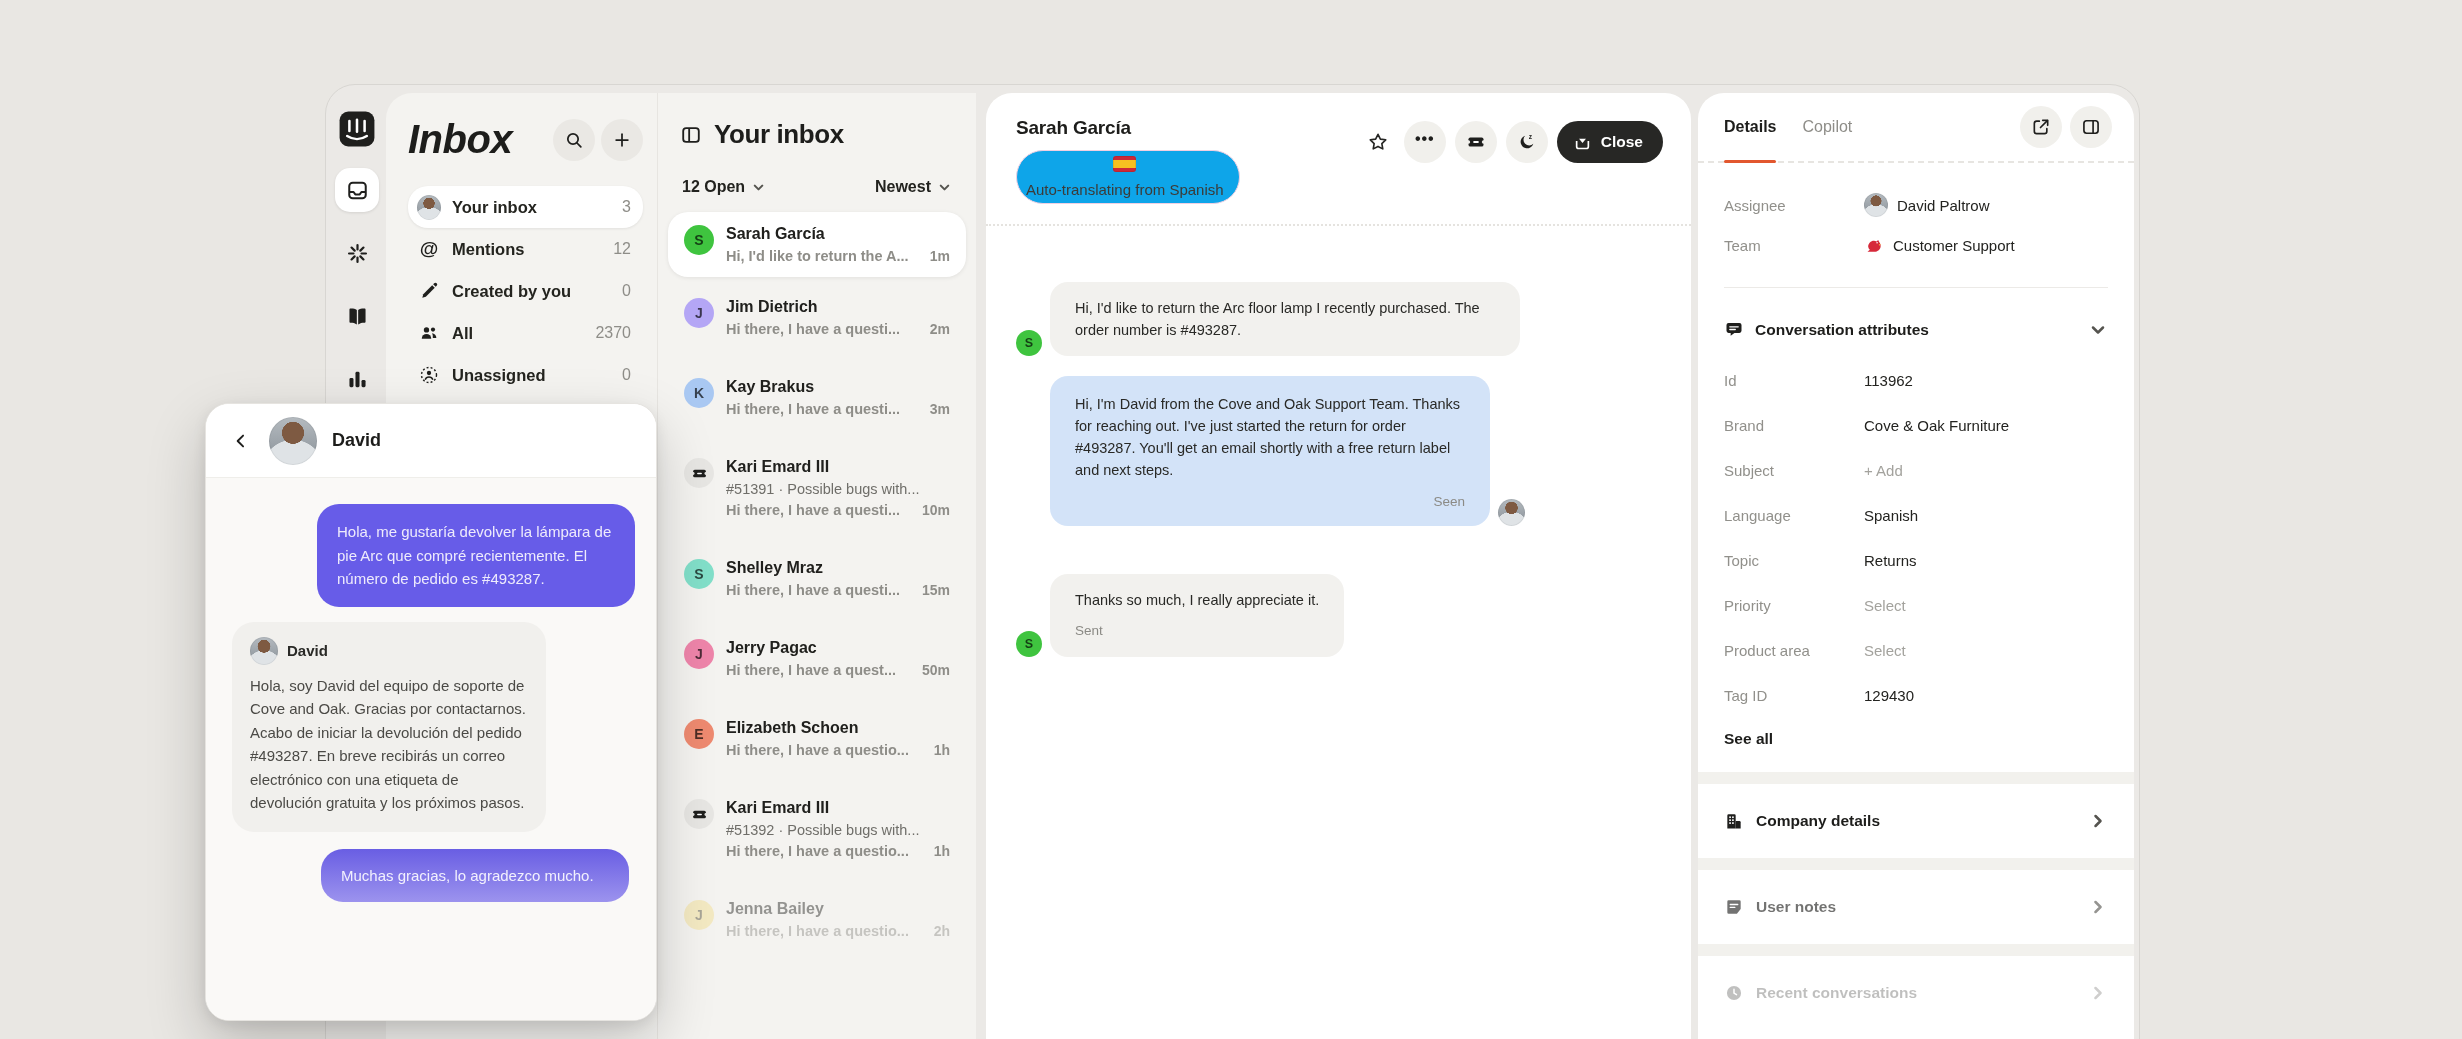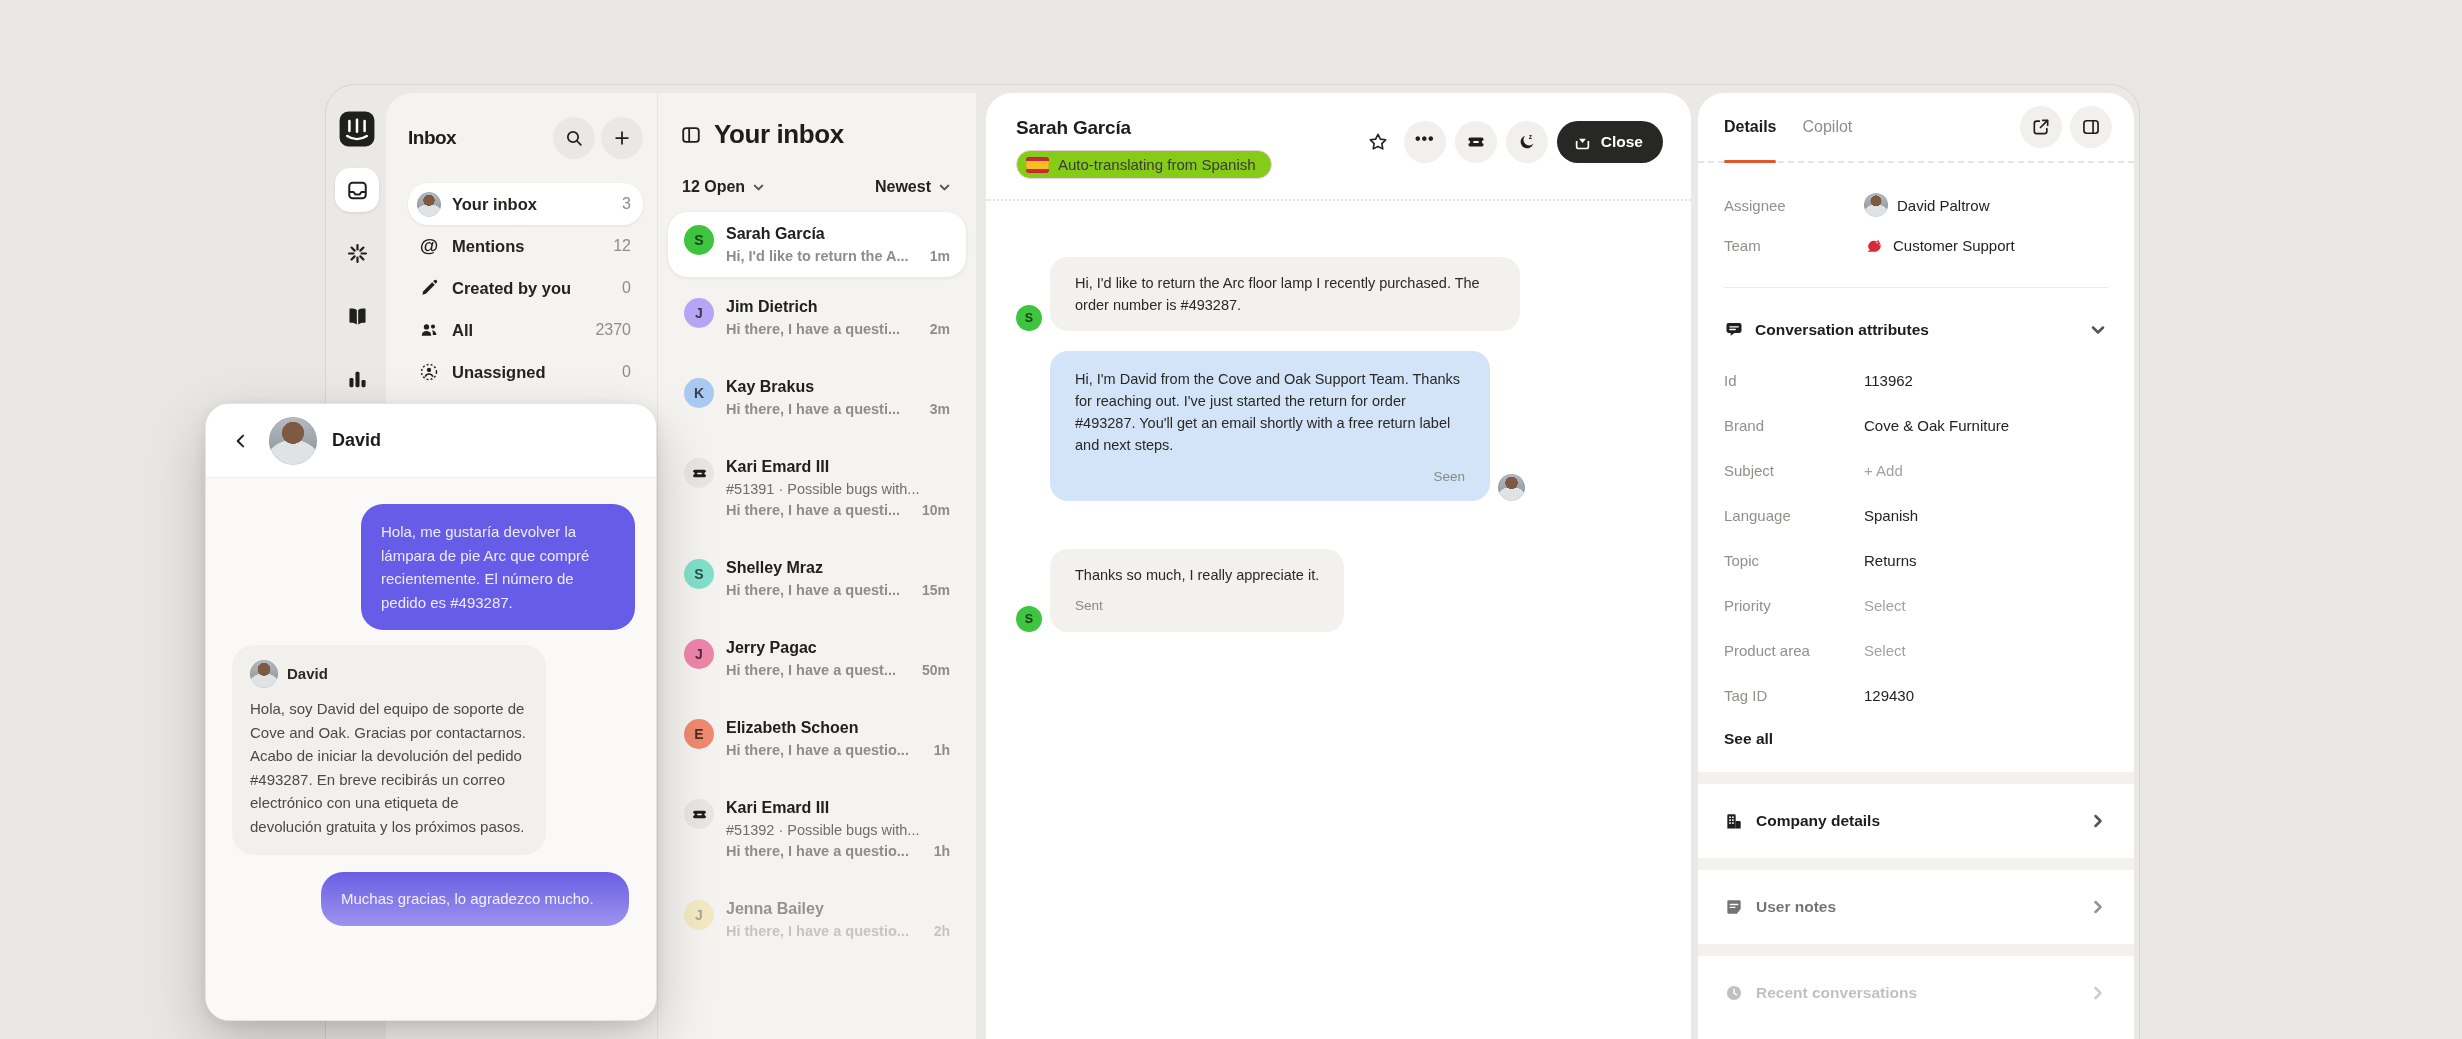--- a/index.html
+++ b/index.html
@@ -21,21 +21,21 @@
   .rail-btn.active { background:#ffffff; box-shadow:0 1px 3px rgba(0,0,0,.10); }
   .rail-btn + .rail-btn { margin-top:19px; }
   .rail-btn.active + .rail-btn { margin-top:19px; }
 
   
   .content-panel { position:absolute; left:60px; top:8px; width:590px; bottom:0;
                    background:#f4f3f0; border-radius:26px 0 0 0; }
   .nav-region { position:absolute; left:0; top:0; width:272px; height:100%;
                 border-right:1px solid #e7e5e1; padding:24px 14px 0 22px; }
   .nav-head { display:flex; align-items:center; }
-  .nav-title { font-size:19px; font-weight:700; letter-spacing:-0.5px; flex:1; }
+  .nav-title { font-size:40px; font-weight:700; letter-spacing:-0.5px; flex:1;font-style:italic; }
   .icon-circle { width:42px; height:42px; border-radius:50%; background:#eae8e4;
                  display:flex; align-items:center; justify-content:center; }
   .icon-circle + .icon-circle { margin-left:6px; }
   .icon-circle svg { width:20px; height:20px; }
   .nav-items { margin-top:24px; }
   .nav-item { height:42px; display:flex; align-items:center; gap:11px; padding:0 12px 0 9px;
               border-radius:20px; font-size:16.5px; font-weight:600; color:#24241f; }
   .nav-item.selected { background:#ffffff; box-shadow:0 1px 3px rgba(0,0,0,.08); }
   .nav-ico { width:24px; height:24px; display:flex; align-items:center; justify-content:center; flex:0 0 auto; }
   .nav-ico svg { width:20px; height:20px; }
@@ -69,22 +69,22 @@
   .faded { opacity:.45; }
 
   
   .main-card { position:absolute; left:660px; top:8px; width:705px; bottom:-30px;
                background:#fff; border-radius:26px 26px 0 0; }
   .main-head { display:flex; align-items:flex-start; padding:24px 28px 20px 30px;
                border-bottom:2px dotted #e5e3df; }
   .mh-left { flex:1; }
   .main-title { font-size:19px; font-weight:700; letter-spacing:-0.2px; }
   .banner-pill { display:inline-flex; align-items:center; gap:9px; margin-top:11px;
-                 border:1.5px solid #f0d0e2; background:#84cc16; border-radius:999px;
-                 padding:5px 15px 5px 9px; font-size:15px; color:#3c3b38; }
+                 border:1.5px solid #f0d0e2; background:#0ea5e9; border-radius:999px;
+                 padding:5px 15px 5px 9px; font-size:15px; color:#3c3b38;flex-direction:column; }
   .flag { width:23px; height:16px; border-radius:3px; flex:0 0 auto;
           background:linear-gradient(180deg,#cd2837 0 25%,#f7c021 25% 75%,#cd2837 75%);
           box-shadow:inset 0 0 0 1px rgba(0,0,0,.08); }
   .mh-actions { display:flex; align-items:center; gap:9px; padding-top:4px; }
   .star-btn { width:34px; height:34px; display:flex; align-items:center; justify-content:center; }
   .star-btn svg { width:22px; height:22px; }
   .round-btn { width:42px; height:42px; border-radius:50%; background:#f1f0ec;
                display:flex; align-items:center; justify-content:center; }
   .round-btn svg { width:20px; height:20px; }
   .dots { font-size:16px; font-weight:700; letter-spacing:1px; color:#1f1f1d; padding-bottom:6px; }
@@ -150,21 +150,21 @@
            background:#fff; border:1px solid #e6e4e0; border-radius:24px; overflow:hidden;
            box-shadow:0 24px 60px rgba(0,0,0,.20), 0 4px 14px rgba(0,0,0,.08); }
   .pop-head { height:74px; display:flex; align-items:center; gap:15px; padding:0 22px;
               background:#fff; border-bottom:1px solid #efeeea; }
   .back-btn { width:26px; height:26px; display:flex; align-items:center; justify-content:center; }
   .back-btn svg { width:20px; height:20px; }
   .pop-avatar { width:48px; height:48px; }
   .pop-name { font-size:18px; font-weight:700; }
   .pop-body { height:544px; background:#faf9f7; padding:26px 21px 0 26px; }
   .pbubble { border-radius:22px; font-size:15px; line-height:23.5px; }
-  .pbubble.out1 { margin-left:auto; width:274px; background:#675ce8; color:#eeebfc; padding:16px 20px; }
+  .pbubble.out1 { margin-left:auto; width:318px; background:#675ce8; color:#eeebfc; padding:16px 20px; }
   .pbubble.in { margin-top:15px; width:314px; background:#f1f0ed; color:#4b4a46; padding:15px 18px 17px 18px; }
   .pbubble.out2 { margin-top:17px; margin-left:auto; margin-right:6px; width:308px;
                   background:linear-gradient(180deg,#695ee3,#9c93ee); color:#f2f0fd; padding:15px 20px; }
   .pb-author { display:flex; align-items:center; gap:9px; margin-bottom:9px; }
   .pb-author .photo { width:28px; height:28px; }
   .pb-author-name { font-size:15px; font-weight:700; color:#2a2a27; }
 </style>
 </head>
 <body>
 

